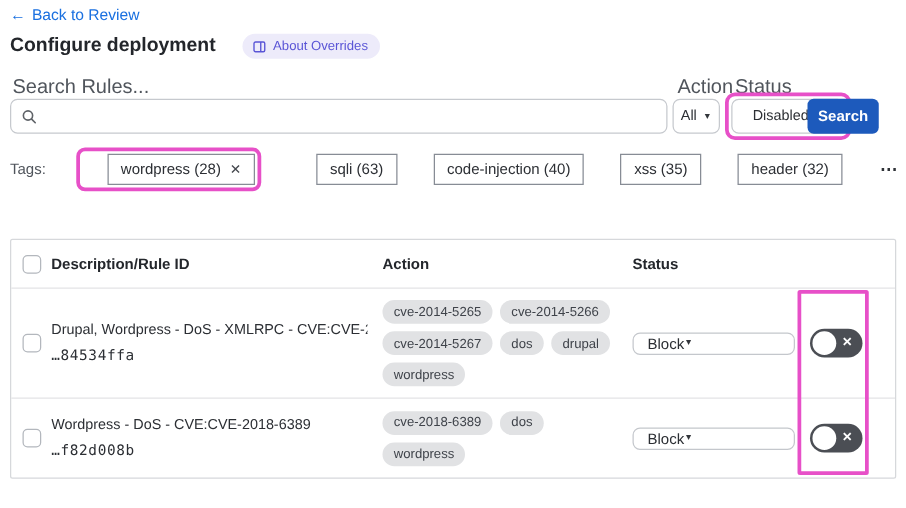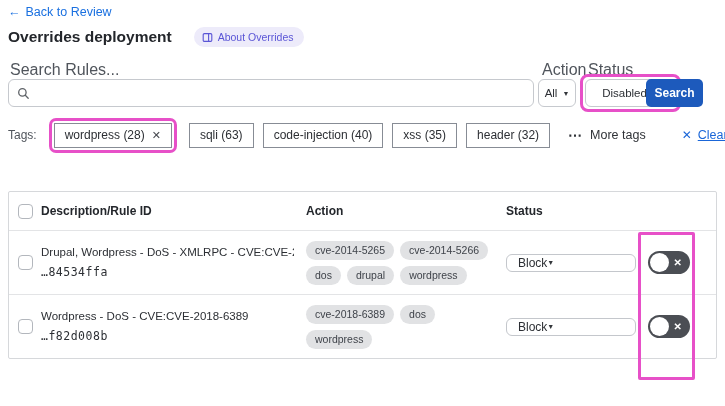--- a/index.html
+++ b/index.html
@@ -37,25 +37,25 @@
     border-radius:8px; padding:2px; background:#fff; }
   .status-select { width:91px; }
   .caret { font-size:7px; color:#33363b; }
 
   .search-btn { position:absolute; left:646px; top:79px; width:57px; height:28px;
     background:#1d5abc; color:#fff; border:none; border-radius:5px; font-size:12px;
     font-weight:600; font-family:"Liberation Sans", sans-serif; cursor:pointer; }
 
   
   .tags-bar { position:absolute; left:8px; top:117px; width:710px; height:36px;
-    display:flex; align-items:center; gap:12px; }
+    display:flex; align-items:center; gap:24px; }
   .tags-label { font-size:12px; color:#50555c; }
   .chip { border:1px solid #878c95; border-radius:0; background:#fff; padding:4.5px 10px;
     font-size:12px; color:#2c2f34; display:flex; align-items:center; gap:7px;
-    white-space:nowrap; cursor:pointer; }
+    white-space:nowrap; cursor:pointer;margin-left:20px; }
   .selected-annot { border:3px solid #e750c8; border-radius:7px; padding:2px; background:#fff; }
   .chip .remove-x { font-size:11px; color:#45484e; }
   .more-tags { margin-left:6px; font-size:12.5px; color:#2f3237; display:flex;
     align-items:center; gap:7px; cursor:pointer; white-space:nowrap; }
   .more-tags .dots { font-weight:700; font-size:14px; letter-spacing:1px; }
   .clear-tags { margin-left:24px; font-size:12.5px; color:#1a66d8; display:flex;
     align-items:center; gap:6px; cursor:pointer; white-space:nowrap; }
   .clear-tags .lbl { text-decoration:underline; }
   .clear-tags .x { font-size:12px; text-decoration:none; }
 
@@ -94,21 +94,21 @@
 </style>
 </head>
 <body>
 
 <a class="back-link">
   <span>←</span>
   <span>Back to Review</span>
 </a>
 
 <div class="title-row">
-  <span class="page-title">Overrides deployment</span>
+  <span class="page-title">Configure deployment</span>
   <span class="about-badge">
     <svg class="icon-svg" width="11" height="11" viewBox="0 0 11 11">
       <rect x="1.2" y="1.6" width="8.6" height="7.8" rx="1.2" fill="none" stroke="#5a55d6" stroke-width="1.1"></rect>
       <line x1="6.6" y1="1.6" x2="6.6" y2="9.4" stroke="#5a55d6" stroke-width="1.1"></line>
     </svg>
     <span>About Overrides</span>
   </span>
 </div>
 
 <div class="filter-label lbl-search">Search Rules...</div>
@@ -190,20 +190,21 @@
     <div class="cell-check">
           <span class="checkbox"></span>
         </div>
     <div class="cell-desc">
       <div class="desc-line">Drupal, Wordpress - DoS - XMLRPC - CVE:CVE-2...</div>
       <div class="ruleid-line">…84534ffa</div>
     </div>
     <div class="cell-tags">
           <span class="pill">cve-2014-5265</span>
           <span class="pill">cve-2014-5266</span>
+          <span class="pill">cve-2014-5267</span>
           <span class="pill">dos</span>
           <span class="pill">drupal</span>
           <span class="pill">wordpress</span>
         </div>
     <div class="cell-action">
       <div class="action-dd">
         <span>Block</span>
         <span class="caret">▼</span>
       </div>
     </div>

